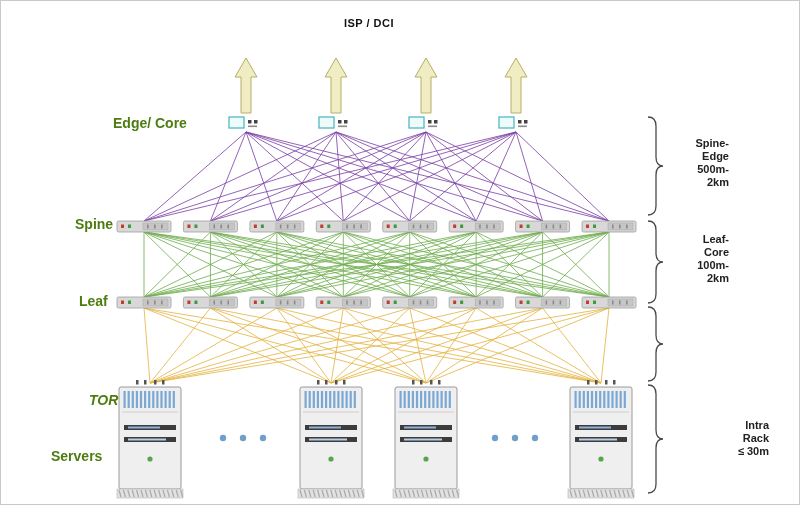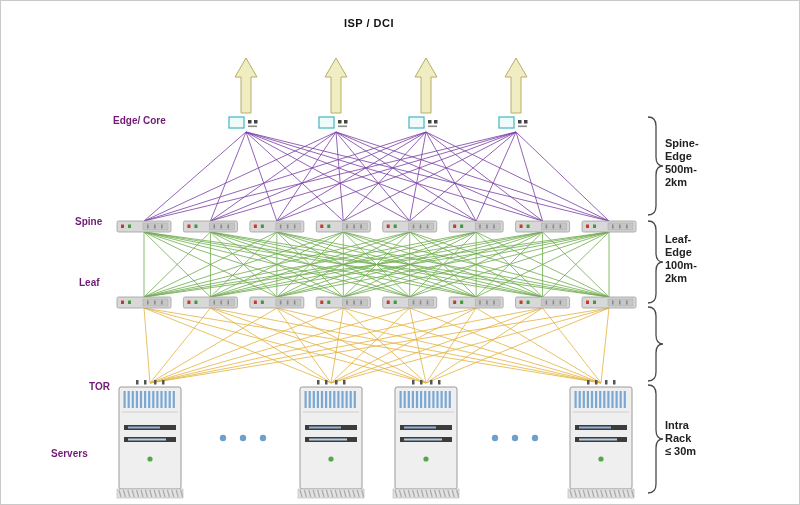--- a/index.html
+++ b/index.html
@@ -7,35 +7,35 @@
     position:relative;width:800px;height:505px;background:#ffffff;
     border:1px solid #c9c9c9;box-sizing:border-box;overflow:hidden;
     font-family:"Liberation Sans",sans-serif;
   }
   #topology{position:absolute;left:0;top:0;}
   .title{
     position:absolute;left:308px;top:16px;width:120px;text-align:center;
     font-size:11px;font-weight:bold;color:#111;letter-spacing:.5px;
   }
   .layer-label{
-    position:absolute;font-size:10px;font-weight:bold;color:#701a75;
+    position:absolute;font-size:14px;font-weight:bold;color:#4d7c0f;
   }
   .lbl-edge{left:112px;top:114px;}
   .lbl-spine{left:74px;top:215px;}
-  .lbl-leaf{left:78px;top:276px;}
-  .lbl-tor{left:88px;top:380px;}
+  .lbl-leaf{left:78px;top:292px;}
+  .lbl-tor{left:88px;top:391px;font-style:italic;}
   .lbl-servers{left:50px;top:447px;}
   .annotation{
     position:absolute;font-size:11px;font-weight:600;color:#222;
-    white-space:pre-line;text-align:left;line-height:13px;
+    white-space:pre-line;text-align:right;line-height:13px;
   }
   .a0{left:664px;top:136px;width:64px;}
   .a1{left:664px;top:232px;width:64px;}
   .a2{left:658px;top:330px;width:76px;}
-  .a3{left:664px;top:418px;width:64px;}
+  .a3{left:704px;top:418px;width:64px;}
 </style>
 </head>
 <body>
 
 <div class="stage">
   <svg id="topology" width="800" height="505" viewBox="0 0 800 505">
       <g>
         <line x1="245" y1="131" x2="143" y2="220" stroke="#7a3fa6" stroke-width="0.9" opacity="0.9"></line>
         <line x1="245" y1="131" x2="209.42857142857144" y2="220" stroke="#7a3fa6" stroke-width="0.9" opacity="0.9"></line>
         <line x1="245" y1="131" x2="275.8571428571429" y2="220" stroke="#7a3fa6" stroke-width="0.9" opacity="0.9"></line>
@@ -531,19 +531,19 @@
   <div class="layer-label lbl-spine">Spine</div>
   <div class="layer-label lbl-leaf">Leaf</div>
   <div class="layer-label lbl-tor">TOR</div>
   <div class="layer-label lbl-servers">Servers</div>
 
   <div class="annotation a0">Spine-
 Edge
 500m-
 2km</div>
   <div class="annotation a1">Leaf-
-Edge
+Core
 100m-
 2km</div>
   <div class="annotation a3">Intra
 Rack
 ≤ 30m</div>
 </div>
 
 </body></html>

